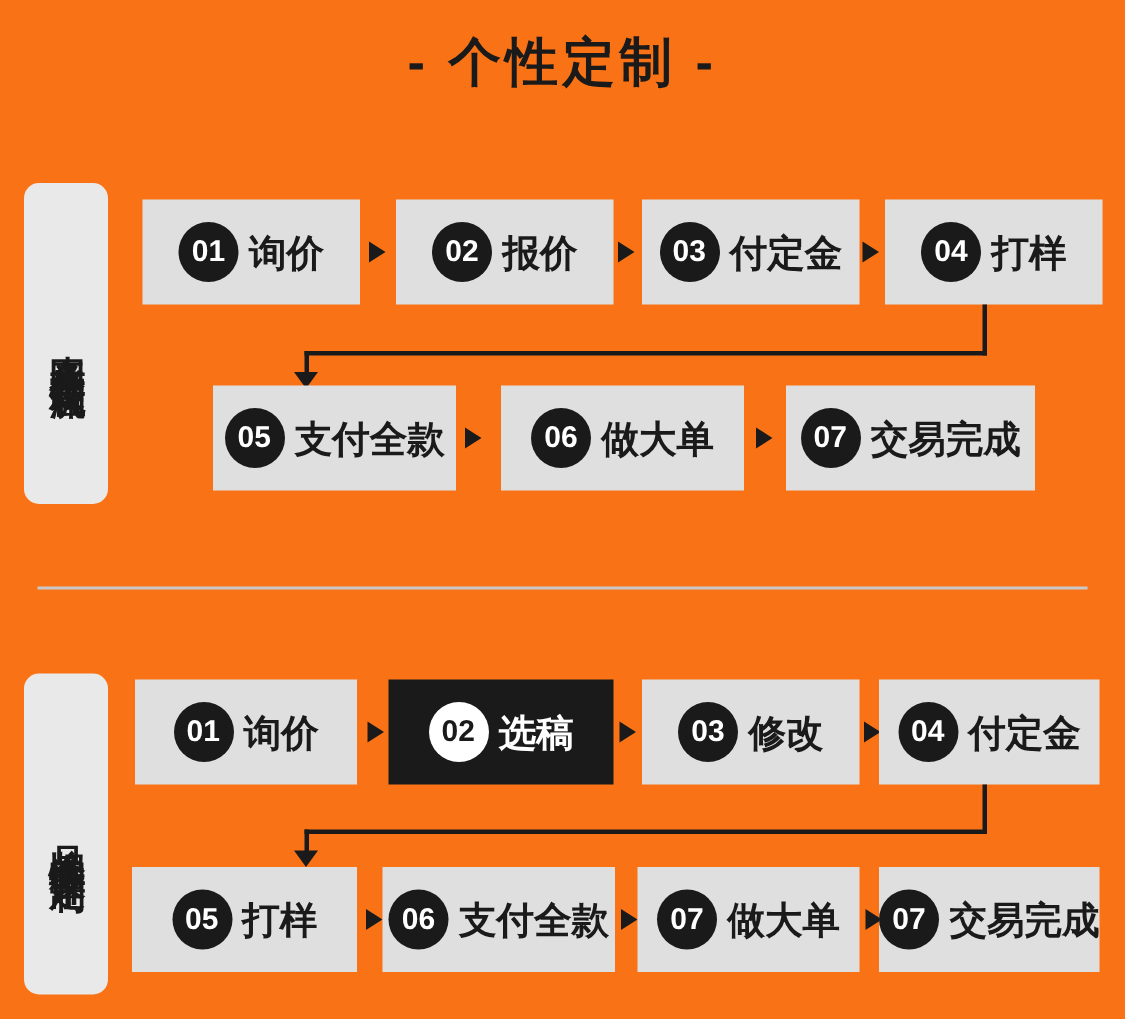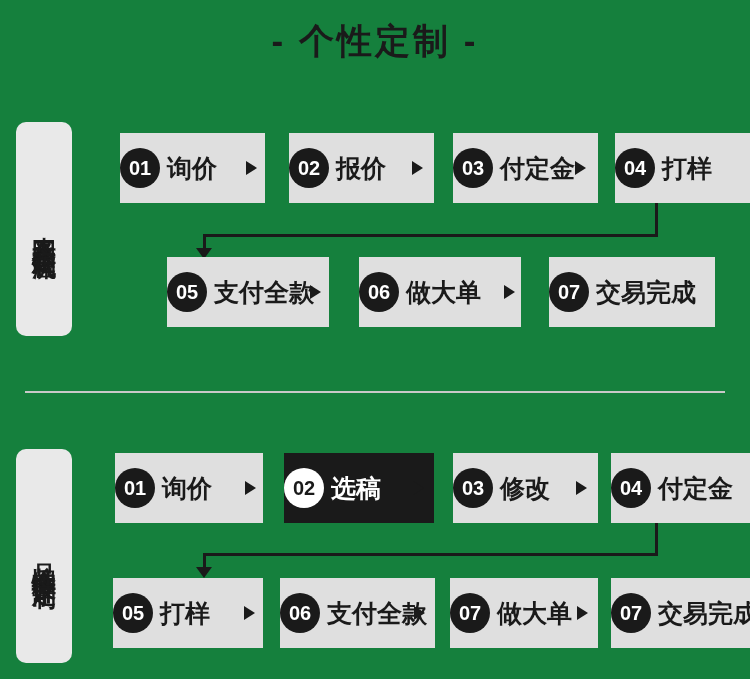--- a/index.html
+++ b/index.html
@@ -6,21 +6,21 @@
     --box-bg:#dfdfdf;
     --pill-bg:#e9e9e9;
     --accent:#1a1a1a;
     --divider:#c9c9c9;
     --inverted-text:#ffffff;
   }
   html,body{margin:0;padding:0;background:#fff;}
   .page{
     position:relative;
     width:750px;height:679px;
-    background:#15803d;
+    background:#f97316;
     font-family:"Liberation Sans","DejaVu Sans",sans-serif;
     overflow:hidden;
   }
   .title{
     position:absolute;left:0;top:18px;width:750px;
     margin:0;text-align:center;
     font-size:35px;font-weight:700;color:var(--accent);
     letter-spacing:3px;
   }
   .pill{
@@ -30,23 +30,22 @@
     display:flex;align-items:center;justify-content:center;
   }
   .pill span{
     writing-mode:vertical-rl;
     font-size:24px;font-weight:700;color:var(--accent);
     letter-spacing:3px;line-height:1;
   }
   .step-box{
     position:absolute;height:70px;
     background:var(--box-bg);
-    display:flex;align-items:center;
+    display:flex;align-items:center;justify-content:center;
     gap:7px;
-    margin-left:25px;
   }
   .step-box .badge{
     width:40px;height:40px;border-radius:50%;
     background:var(--accent);color:#fff;
     display:flex;align-items:center;justify-content:center;
     font-size:20px;font-weight:700;
     flex-shrink:0;
   }
   .step-box .step-label{
     font-size:25px;font-weight:700;color:var(--accent);

